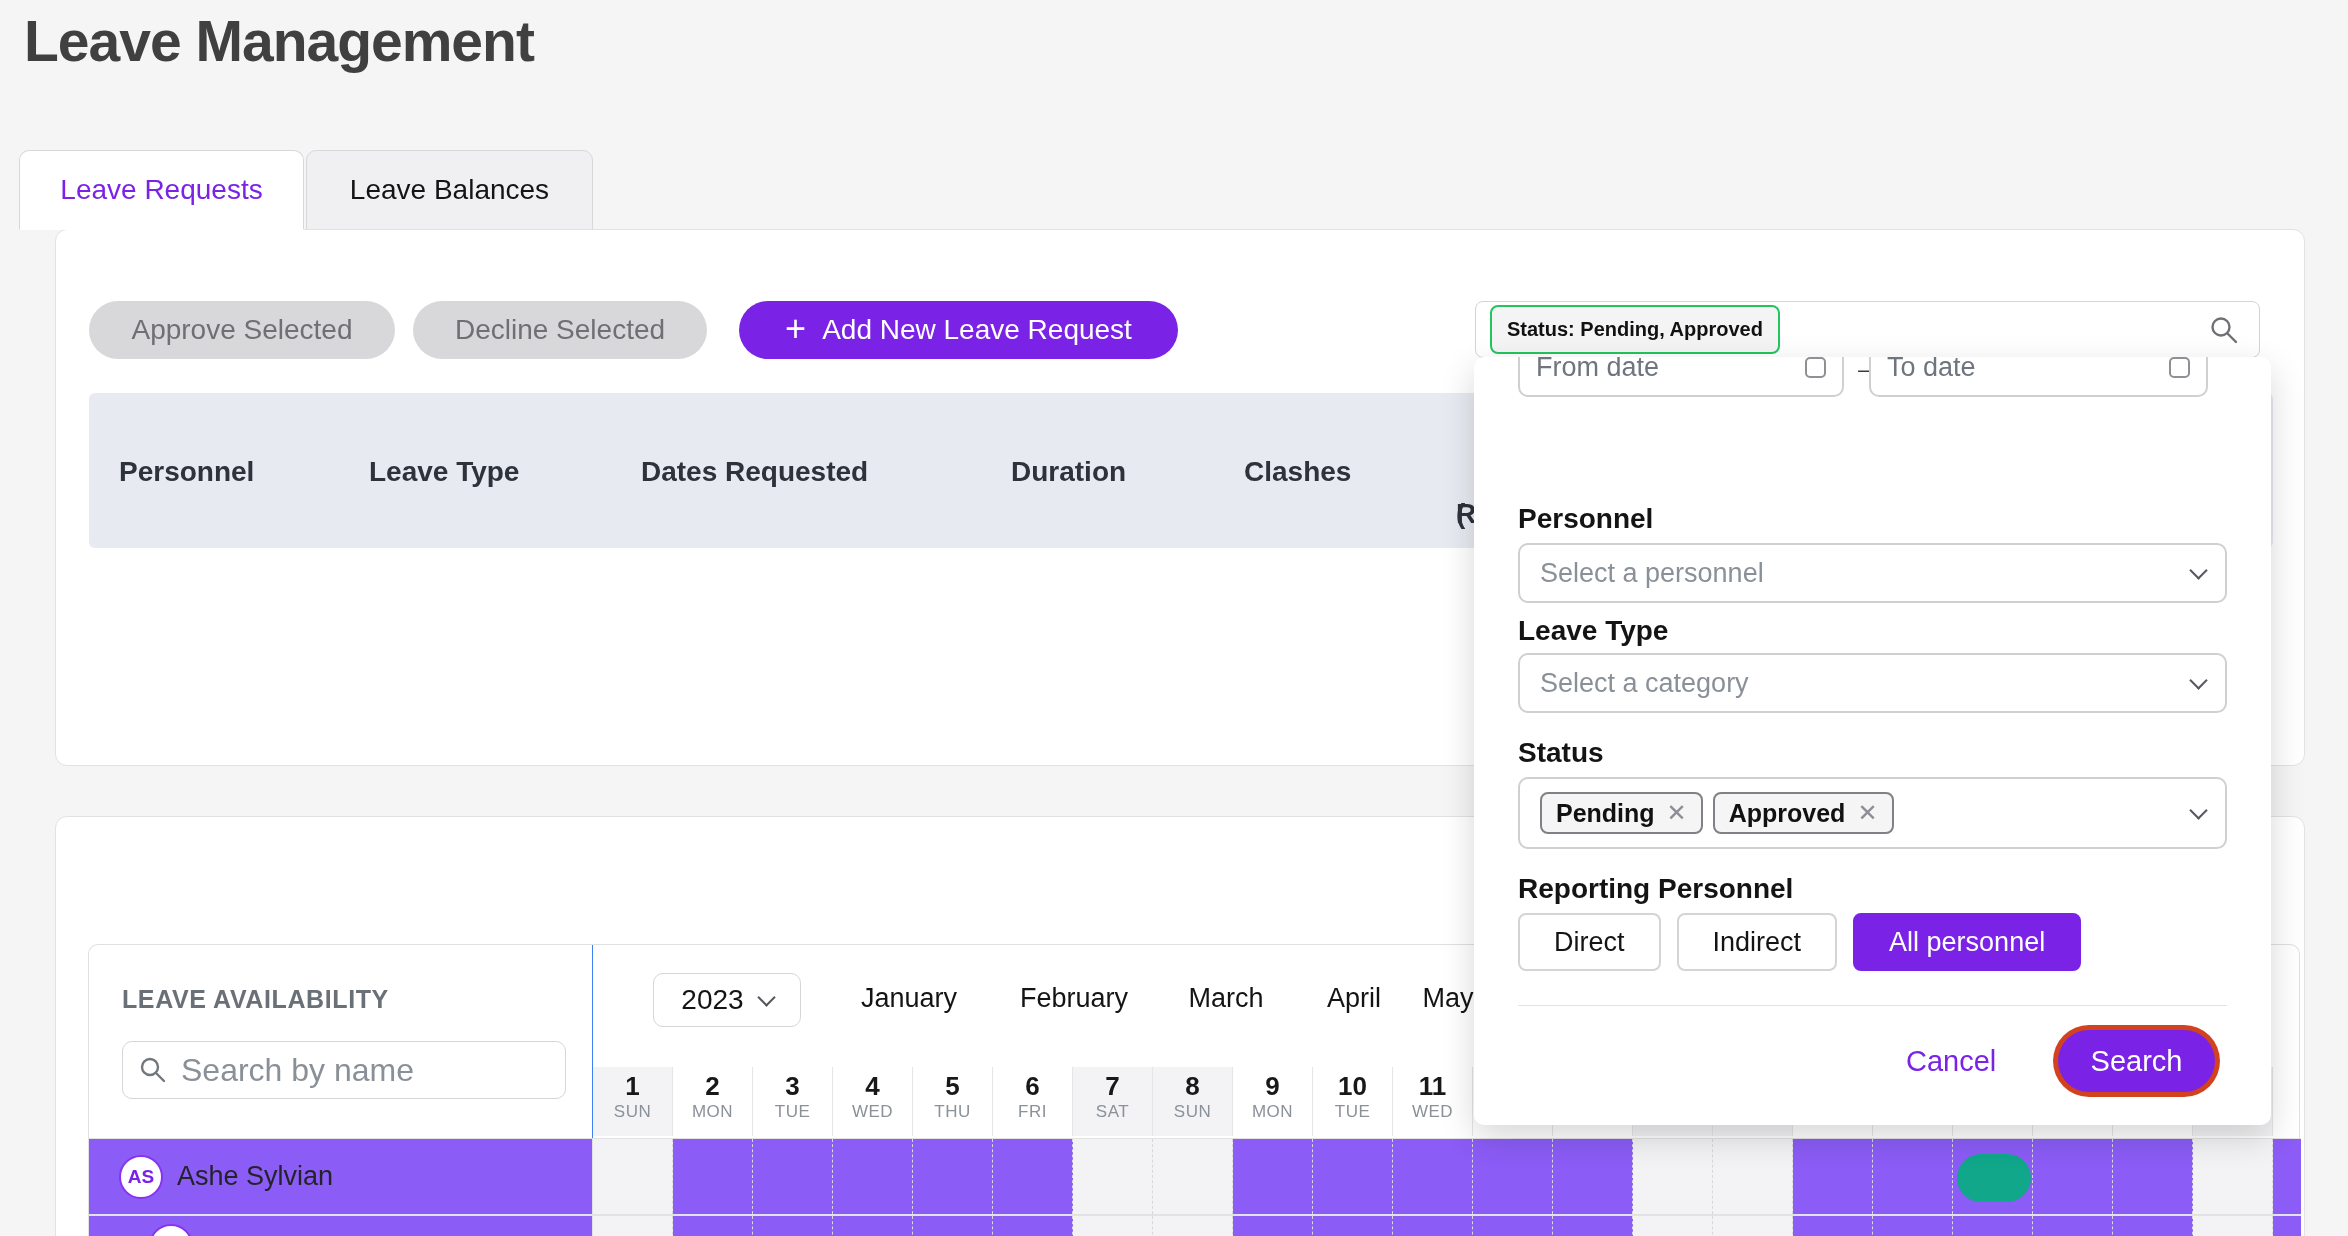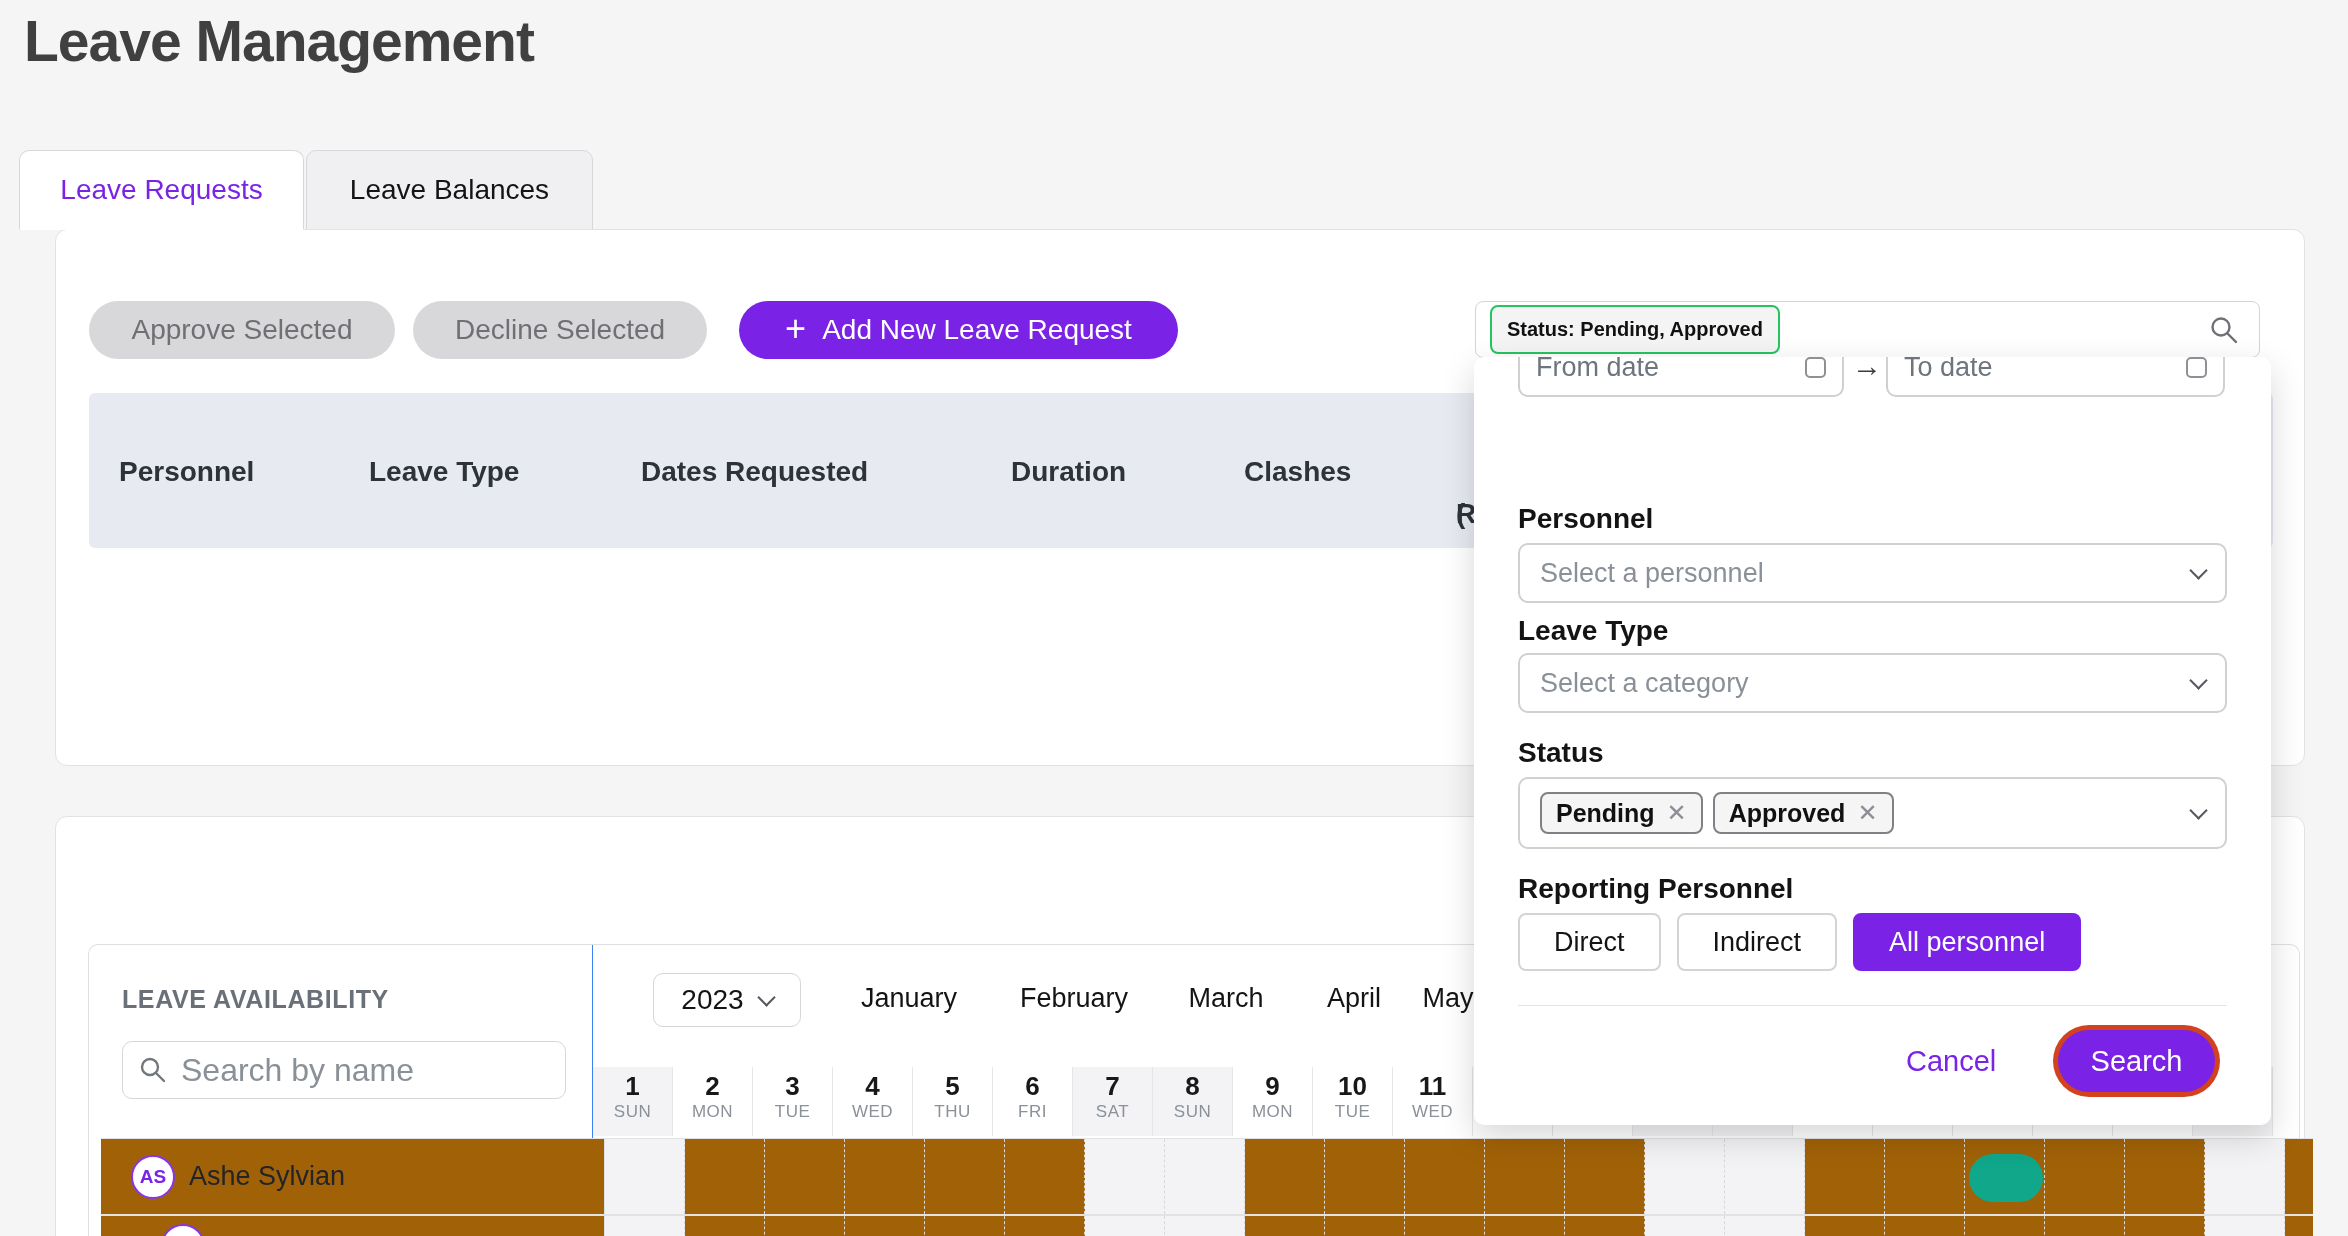--- a/index.html
+++ b/index.html
@@ -52,21 +52,21 @@
   .year-select { position:absolute; left:564px; top:28px; width:148px; height:54px; border:1px solid #d6d6da; border-radius:10px;
                  display:flex; align-items:center; justify-content:center; gap:16px; font-size:28px; color:#141414; background:#fff; cursor:pointer; }
   .month-label { position:absolute; top:38px; transform:translateX(-50%); font-size:27px; color:#141414; white-space:nowrap; cursor:pointer; }
 
   .days-row { position:absolute; left:504px; top:122px; height:69px; }
   .day-cell { position:absolute; top:0; width:80px; height:69px; border-right:1px solid #e6e6e9; text-align:center; padding-top:4px; }
   .day-cell.wknd { background:#f3f3f5; }
   .day-num { font-size:26px; font-weight:600; color:#17181a; line-height:30px; }
   .day-dow { font-size:17px; color:#8b9199; letter-spacing:0.5px; line-height:22px; }
 
-  .grid-row { position:absolute; left:12px; width:2212px; background:#a16207; border-top:1px solid #e2e2e5; }
+  .grid-row { position:absolute; left:0; width:2212px; background:#8b5cf6; border-top:1px solid #e2e2e5; }
   .row-1 { top:193px; height:77px; border-bottom:1px solid #e2e2e5; }
   .row-2 { top:270px; height:30px; }
   .name-cell { position:absolute; left:0; top:0; bottom:0; width:504px; border-right:1px solid #e0e0e3; display:flex; align-items:center; }
   .avatar { width:44px; height:44px; border:2.5px solid #8733f0; border-radius:50%; display:flex; align-items:center; justify-content:center;
             font-size:19px; font-weight:600; color:#7a23e6; margin-left:30px; background:#fff; flex:0 0 auto; }
   .person-name { font-size:27px; color:#232429; margin-left:14px; }
   .row-day { position:absolute; top:0; bottom:0; width:80px; border-right:1px dashed #d8d8dc; }
   .row-day.wknd { background:#f3f3f5; }
   .leave-pill { position:absolute; left:1868px; top:15px; width:74px; height:48px; background:#10a78b; border-radius:24px; cursor:pointer; }
   .row-2 .avatar { position:absolute; left:30px; top:8px; }
@@ -79,21 +79,21 @@
             display:flex; align-items:center; padding:0 20px; background:#fff; cursor:pointer; }
   .select .ph { font-size:27px; color:#8a9097; }
   .chev { width:13px; height:13px; border-right:2px solid #55585e; border-bottom:2px solid #55585e; transform:rotate(45deg); margin-left:auto; margin-top:-6px; flex:0 0 auto; }
   .year-select .chev { margin-left:0; }
 
   .date-input { position:absolute; top:-20px; height:60px; border:2px solid #cfcfd4; border-radius:10px; background:#fff;
                 display:flex; align-items:center; padding:0 16px; }
   .date-input .ph { font-size:27px; color:#6f757e; }
   .cal-icon { width:21px; height:21px; border:2.5px solid #8f8f95; border-radius:5px; margin-left:auto; }
   #from-date { left:44px; width:326px;justify-content:space-between; }
-  #to-date { left:412px; width:339px; }
+  #to-date { left:395px; width:339px; }
   .date-arrow { position:absolute; left:378px; top:-8px; font-size:30px; color:#3a3a40; font-weight:700; }
 
   .status-select { top:420px; height:72px; gap:10px; }
   .schip { display:flex; align-items:center; gap:12px; background:#f5f5f6; border:2px solid #808086; border-radius:8px;
            height:42px; padding:0 14px; font-size:25px; font-weight:700; color:#111; white-space:nowrap; }
   .schip .x { font-weight:400; color:#8e8e94; font-size:24px; cursor:pointer; }
 
   .rep-row { position:absolute; left:44px; top:556px; display:flex; gap:16px; }
   .rep-btn { height:58px; border:2px solid #d4d4d8; border-radius:8px; background:#fff; font-size:27px; color:#141414;
              display:flex; align-items:center; justify-content:center; padding:0 34px; cursor:pointer; font-family:inherit; }

